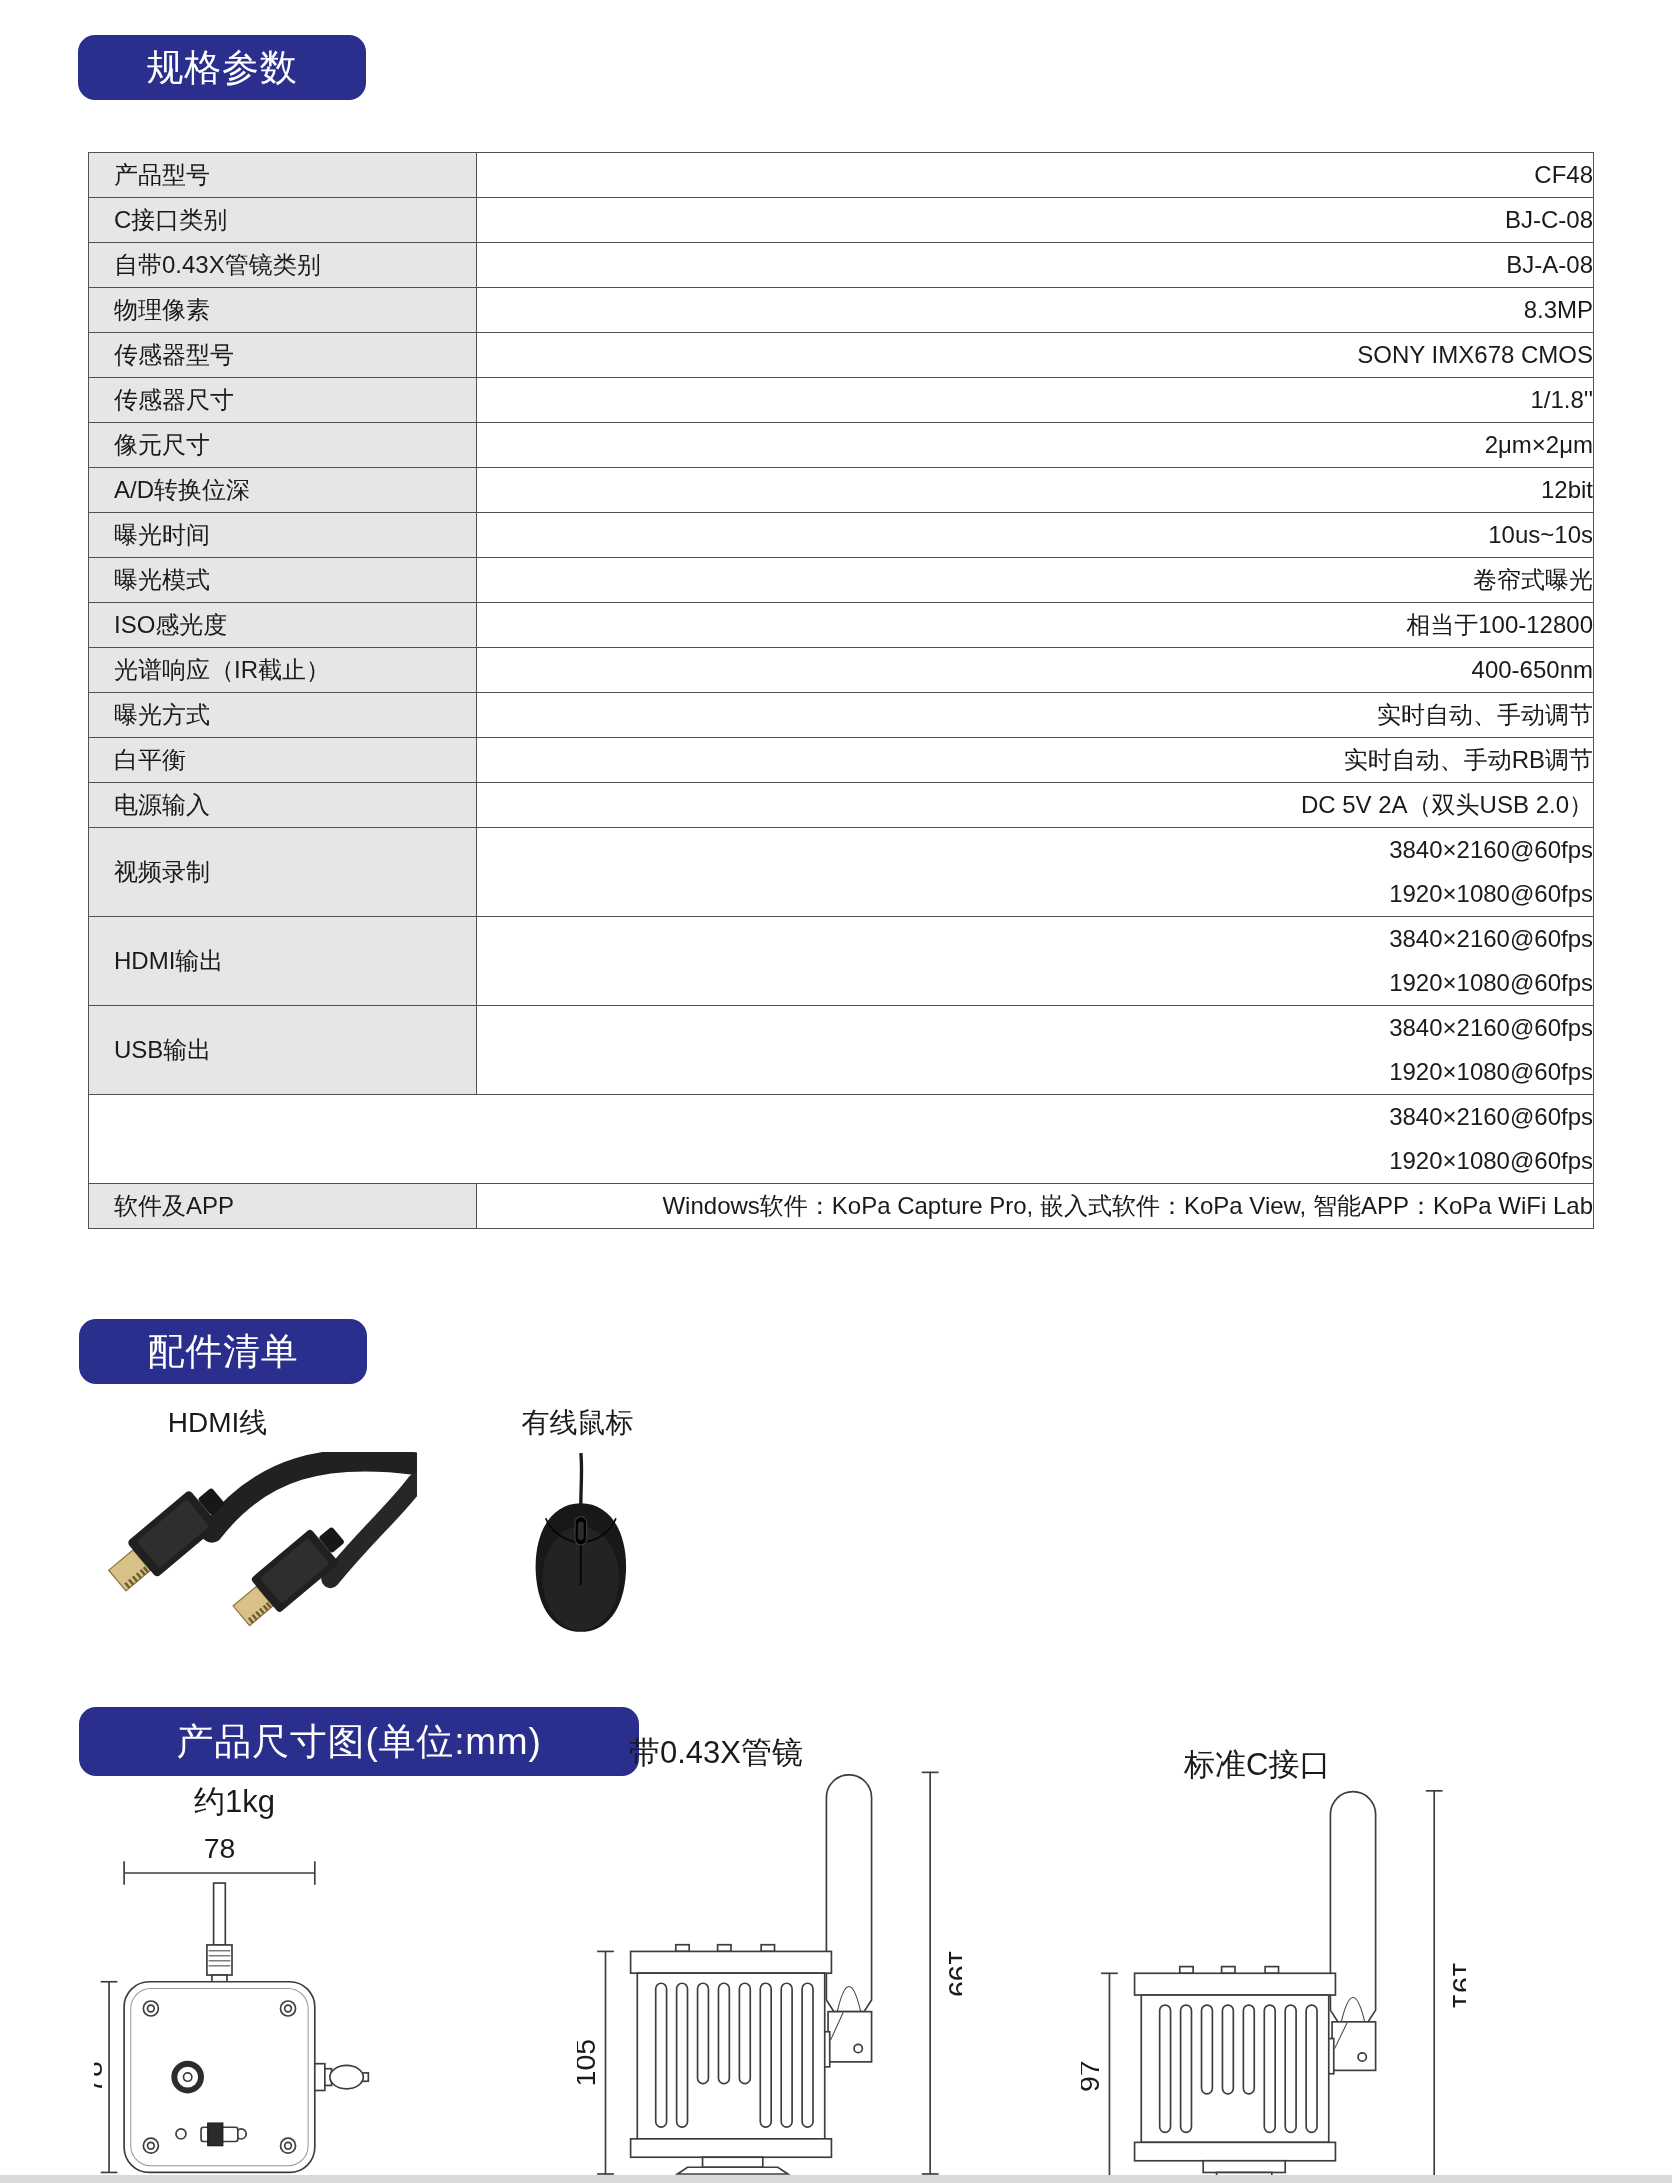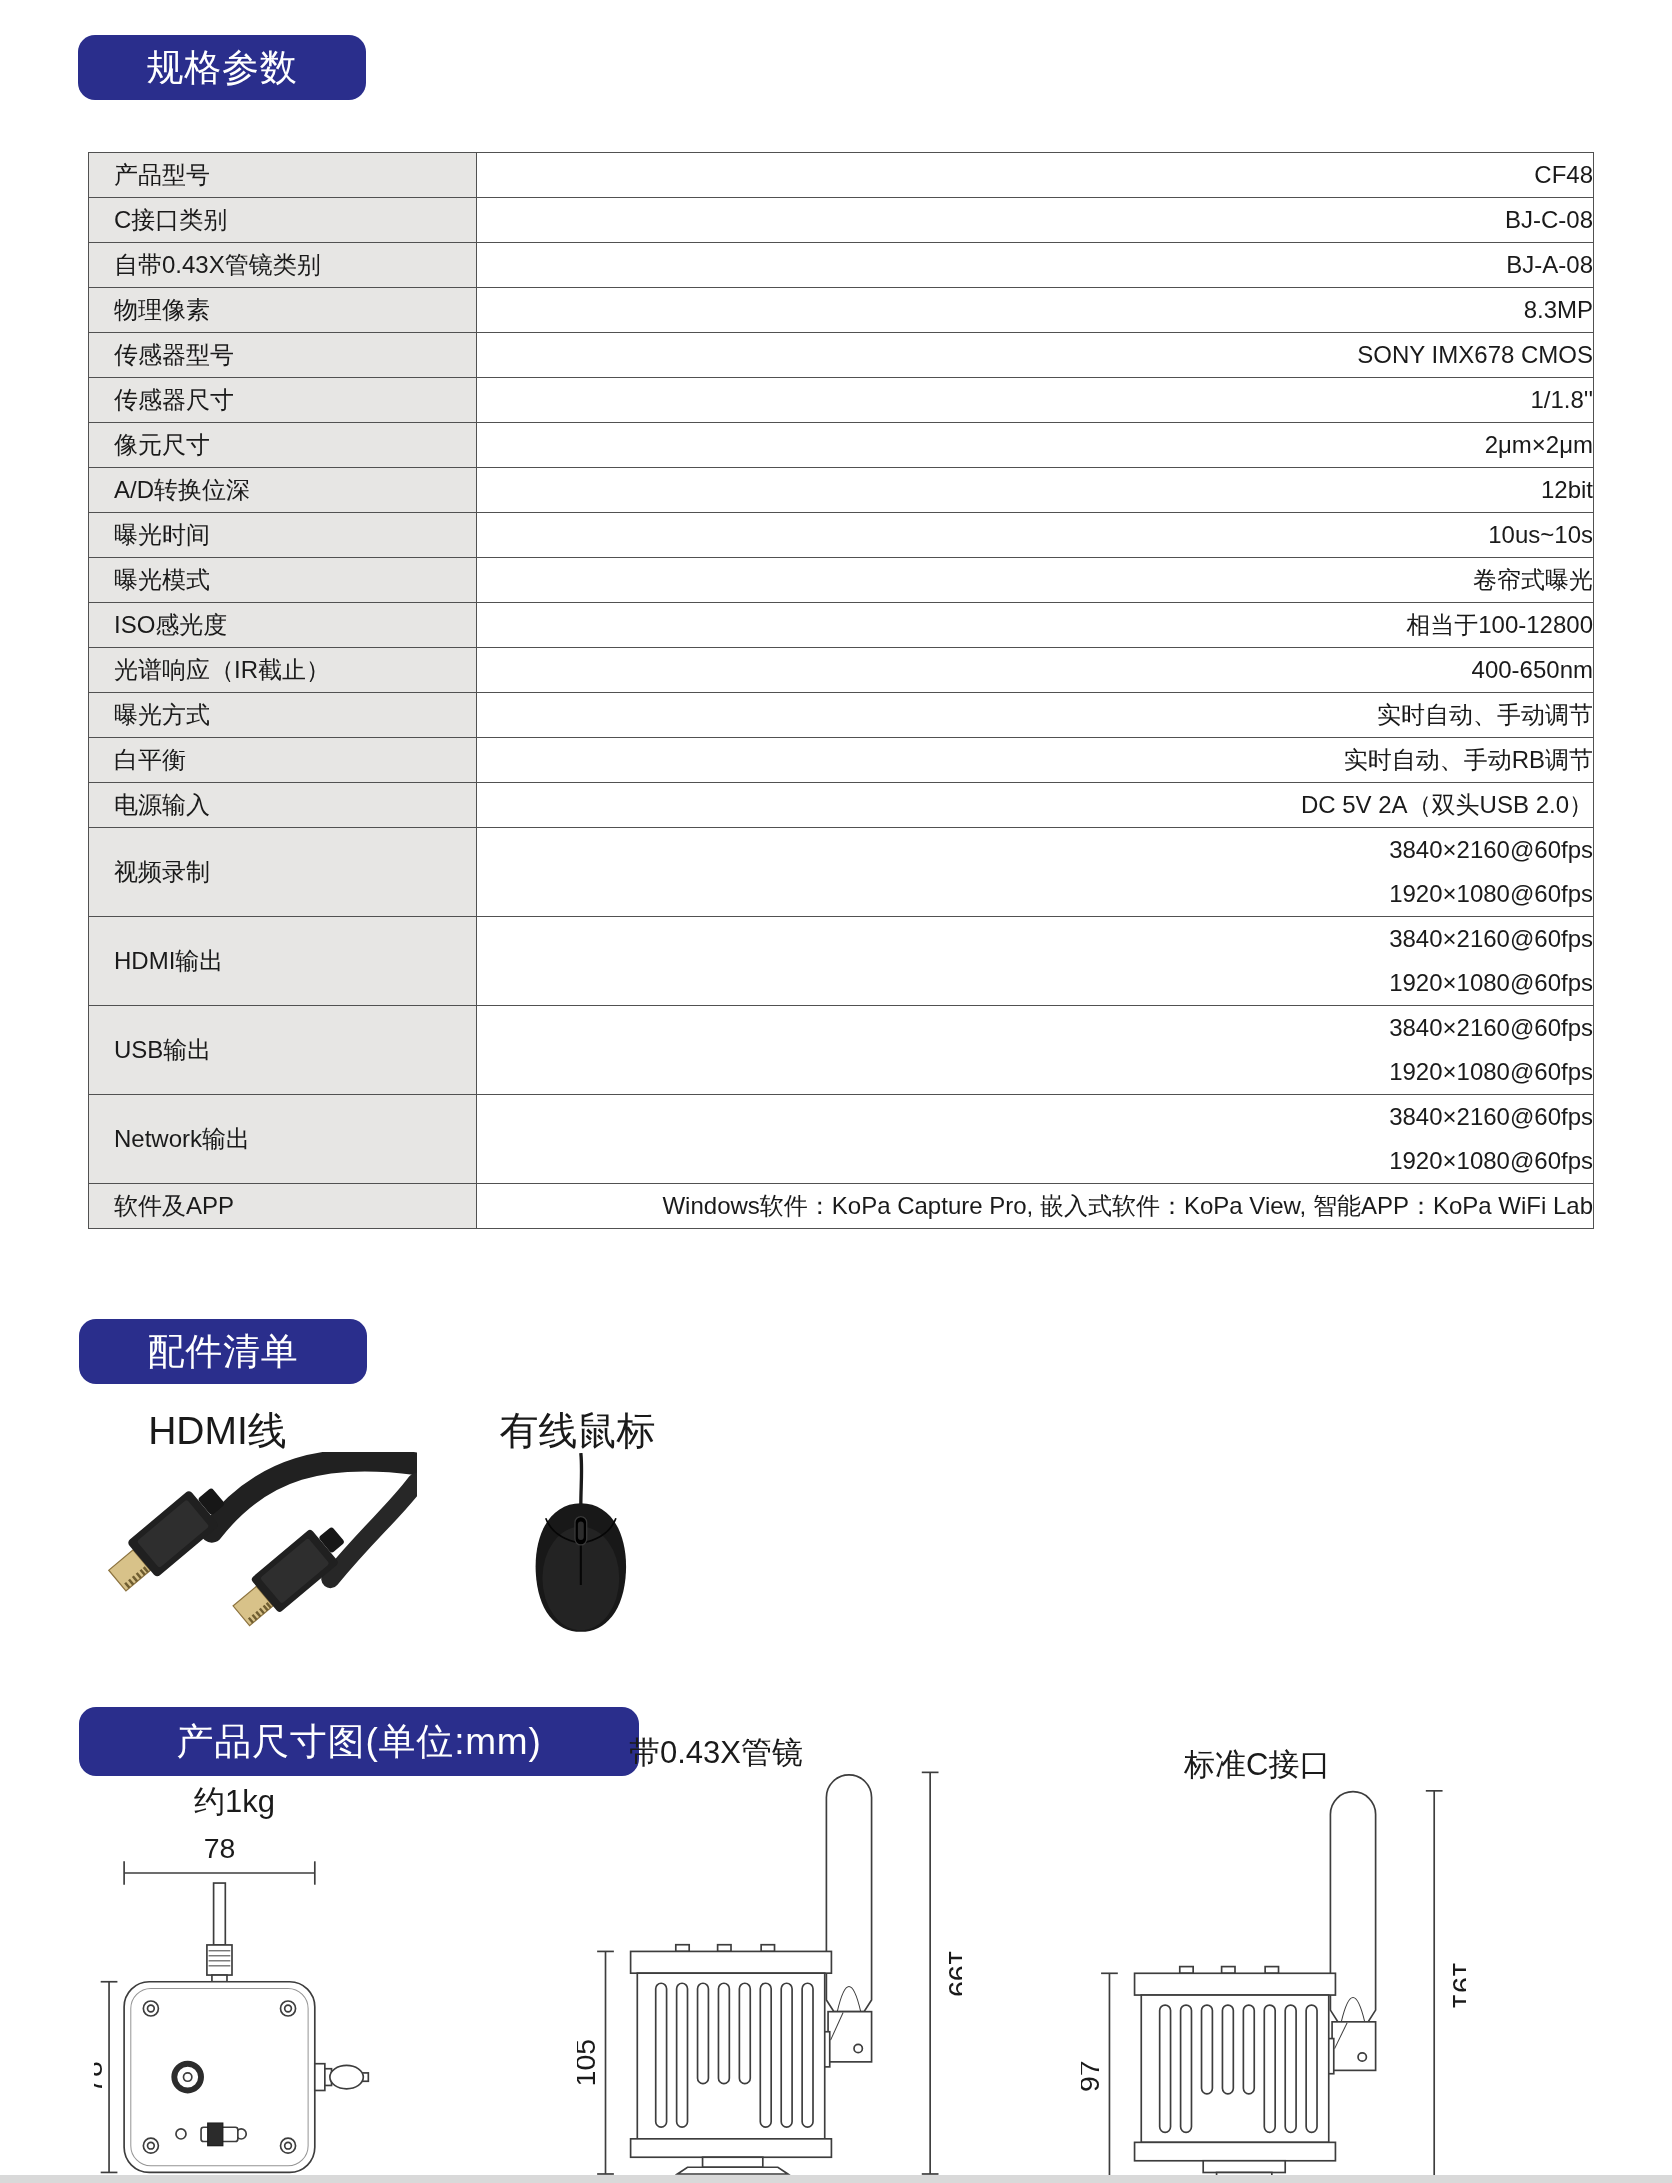--- a/index.html
+++ b/index.html
@@ -29,21 +29,21 @@
     width:388px;background:#E7E6E4;display:flex;align-items:center;
     padding-left:25px;border-right:1.7px solid #515151;font-size:24px;
   }
   .cell.value{flex:1;display:flex;flex-direction:column;font-size:24px;align-items:flex-end;}
   .cell.value .line{
     flex:1;display:flex;align-items:center;justify-content:center;min-height:44px;
   }
   .spec-row.double .cell.value .line{min-height:44px;padding-left:20px;}
 
   
-  .acc-label{position:absolute;font-size:39px;text-align:center;width:201px;}
+  .acc-label{position:absolute;font-size:28px;text-align:center;width:201px;}
   .acc-label-1{left:117px;top:1404px;}
   .acc-label-2{left:477px;top:1404px;}
 
   
   .weight-note{position:absolute;left:194px;top:1781px;font-size:31px;}
   .dim-label{position:absolute;font-size:31px;}
   .dim-label-tube{left:629px;top:1732px;}
   .dim-label-cmount{left:1184px;top:1744px;}
 
   svg{position:absolute;}
@@ -191,21 +191,20 @@
 
   <div class="spec-row double">
     <div class="cell label">USB输出</div>
     <div class="cell value">
         <div class="line">3840×2160@60fps</div>
         <div class="line">1920×1080@60fps</div>
       </div>
   </div>
 
   <div class="spec-row double">
-    <div class="cell label">Network输出</div>
     <div class="cell value">
         <div class="line">3840×2160@60fps</div>
         <div class="line">1920×1080@60fps</div>
       </div>
   </div>
 
   <div class="spec-row">
     <div class="cell label">软件及APP</div>
     <div class="cell value">
         <div class="line">Windows软件：KoPa Capture Pro, 嵌入式软件：KoPa View, 智能APP：KoPa WiFi Lab</div>

